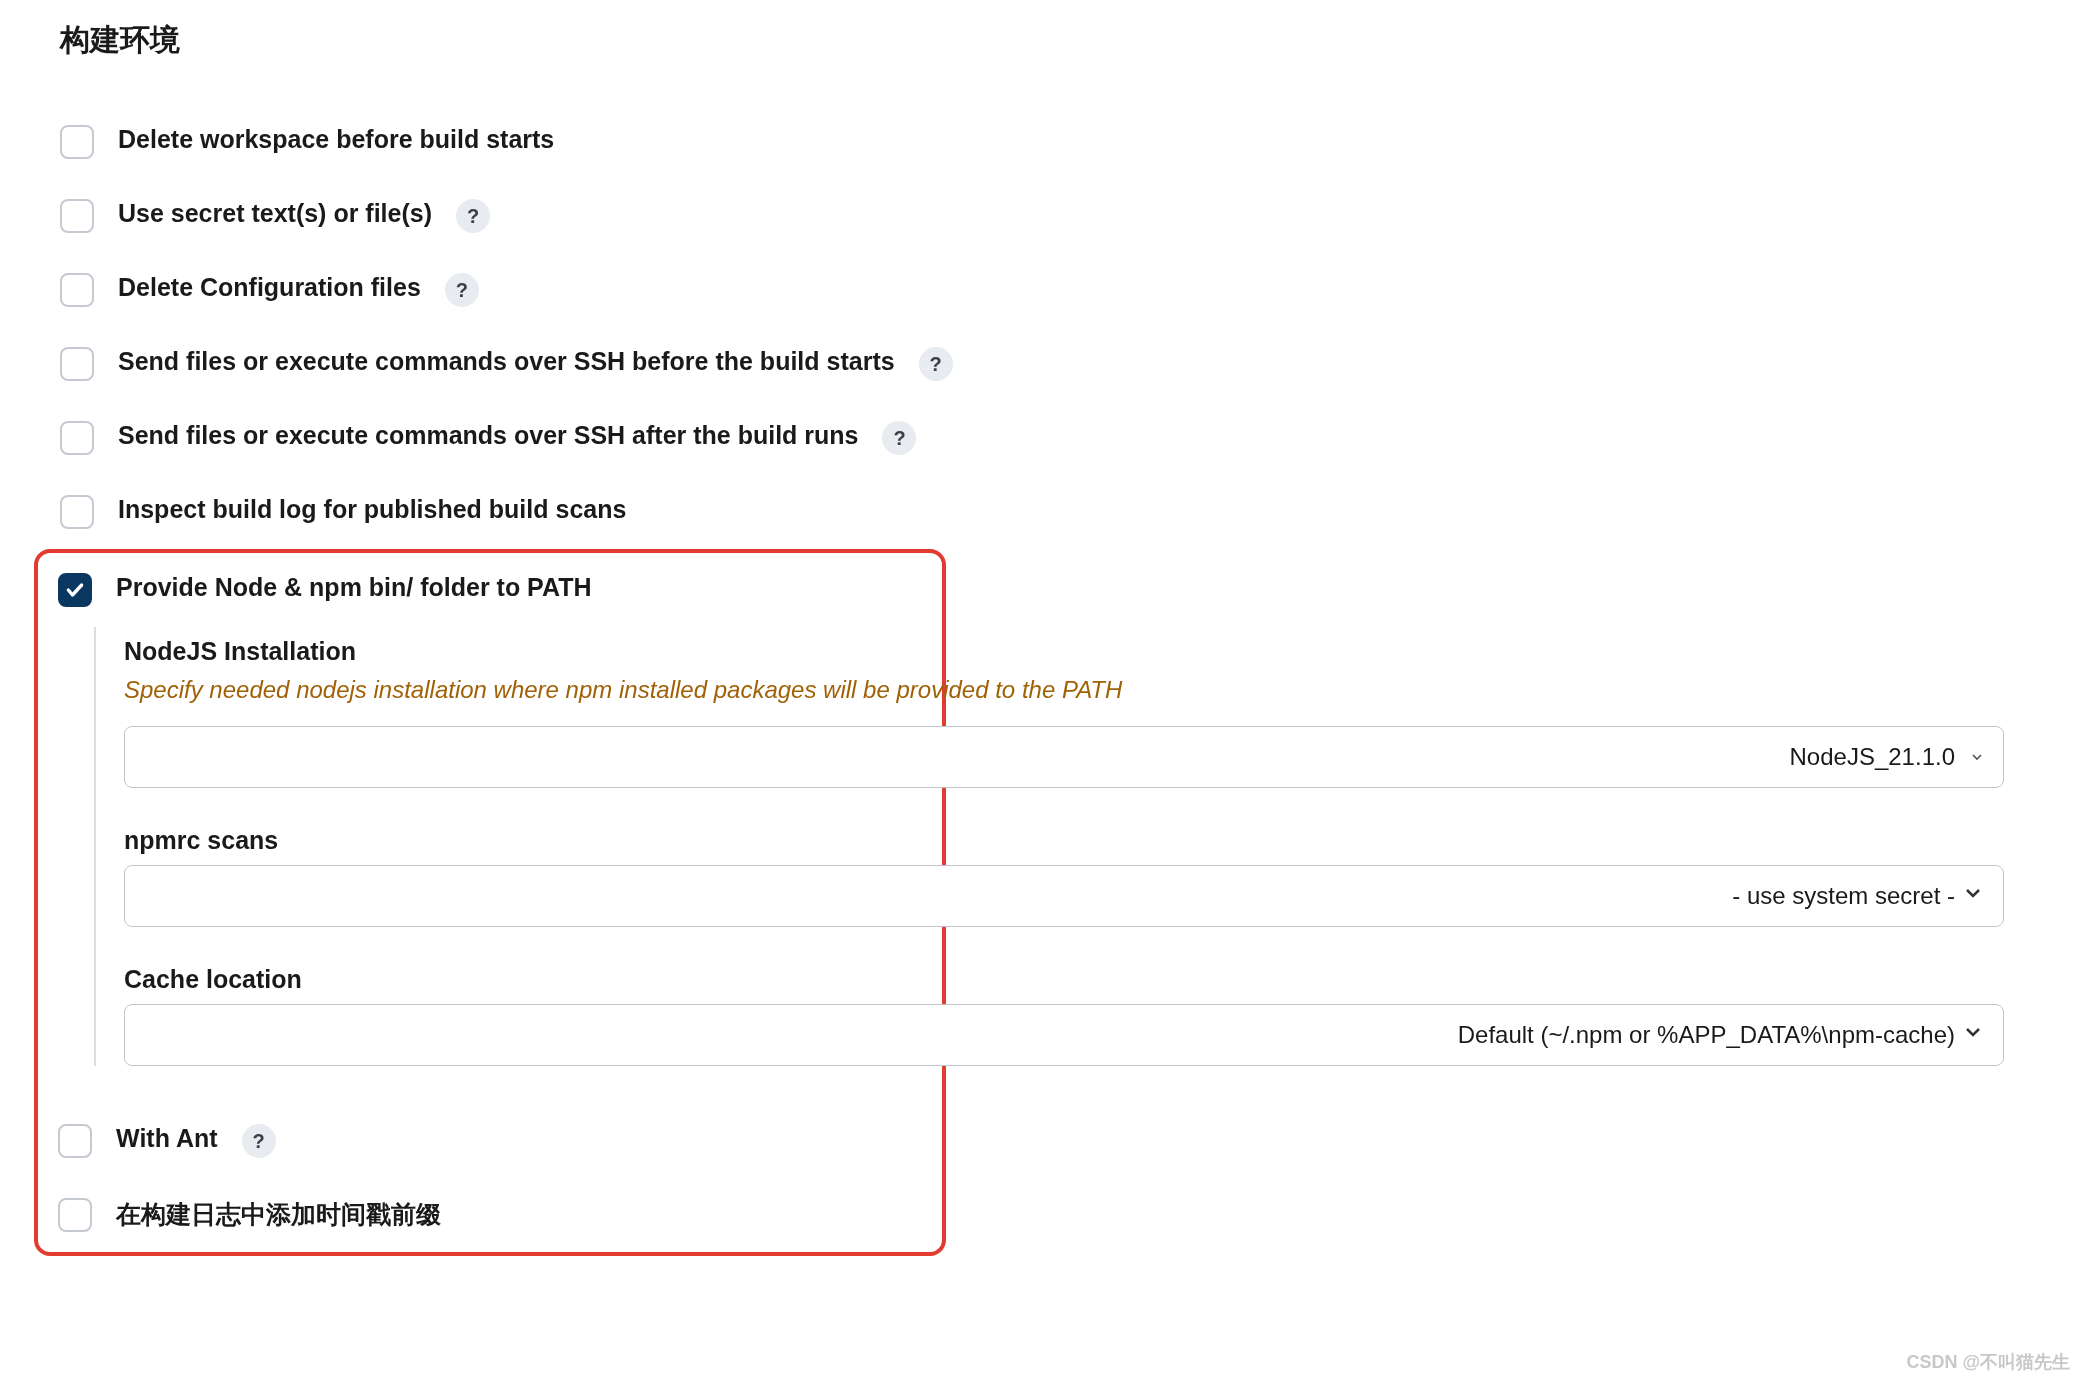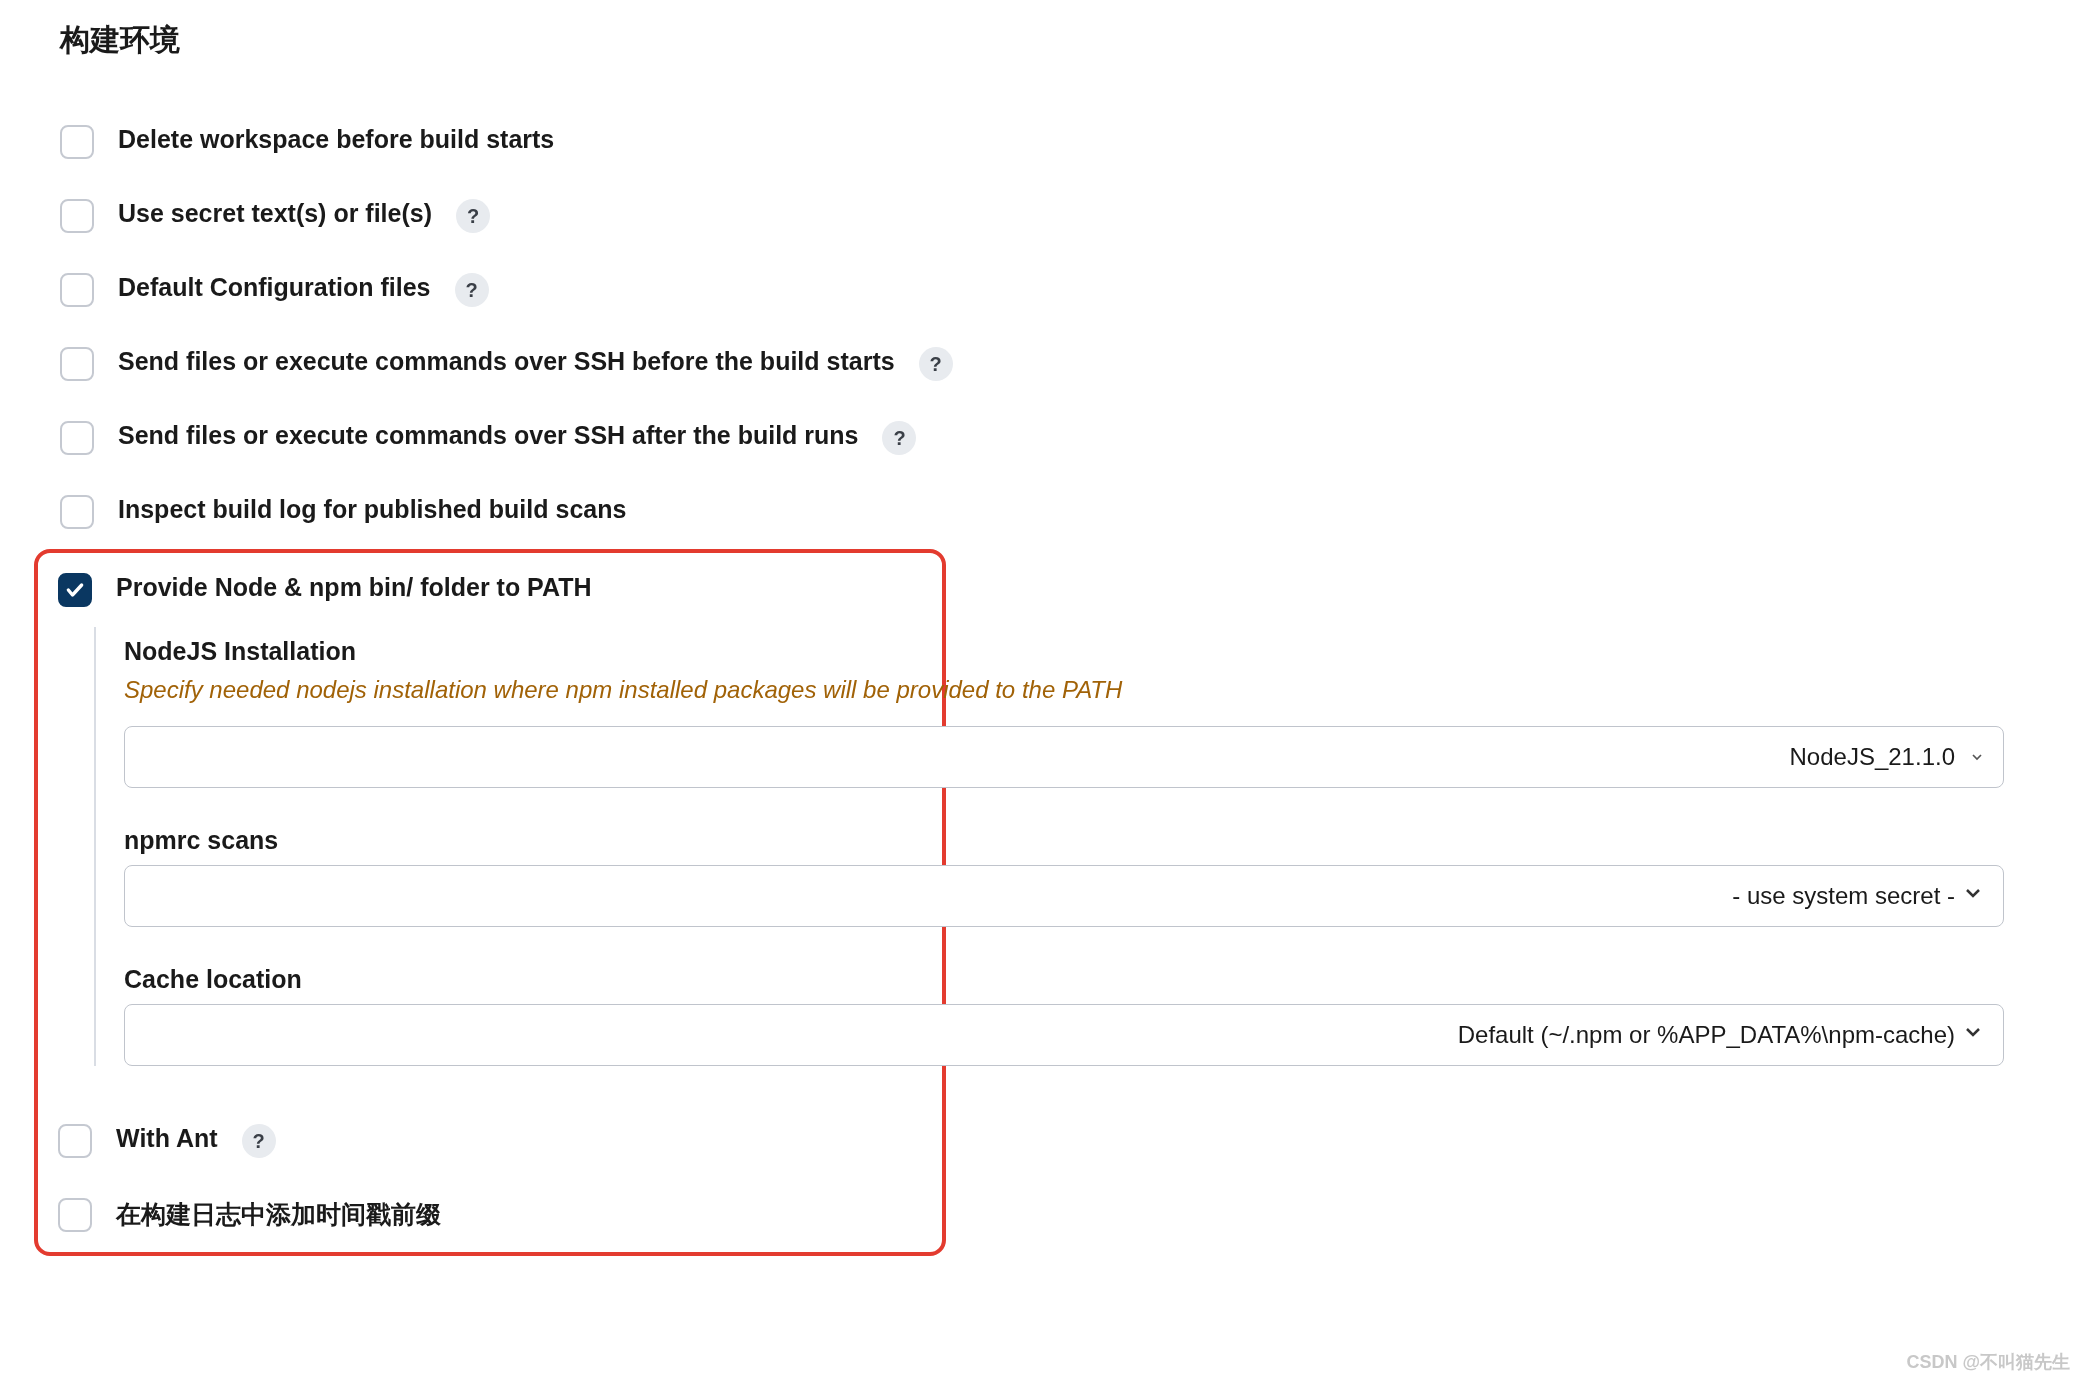--- a/index.html
+++ b/index.html
@@ -165,21 +165,21 @@
       
     </div>
     <span class="option-label">Use secret text(s) or file(s)</span>
     <div class="help-icon">?</div>
   </div>
 
   <div class="option-row">
     <div class="checkbox">
       
     </div>
-    <span class="option-label">Default Configuration files</span>
+    <span class="option-label">Delete Configuration files</span>
     <div class="help-icon">?</div>
   </div>
 
   <div class="option-row">
     <div class="checkbox">
       
     </div>
     <span class="option-label">Send files or execute commands over SSH before the build starts</span>
     <div class="help-icon">?</div>
   </div>

